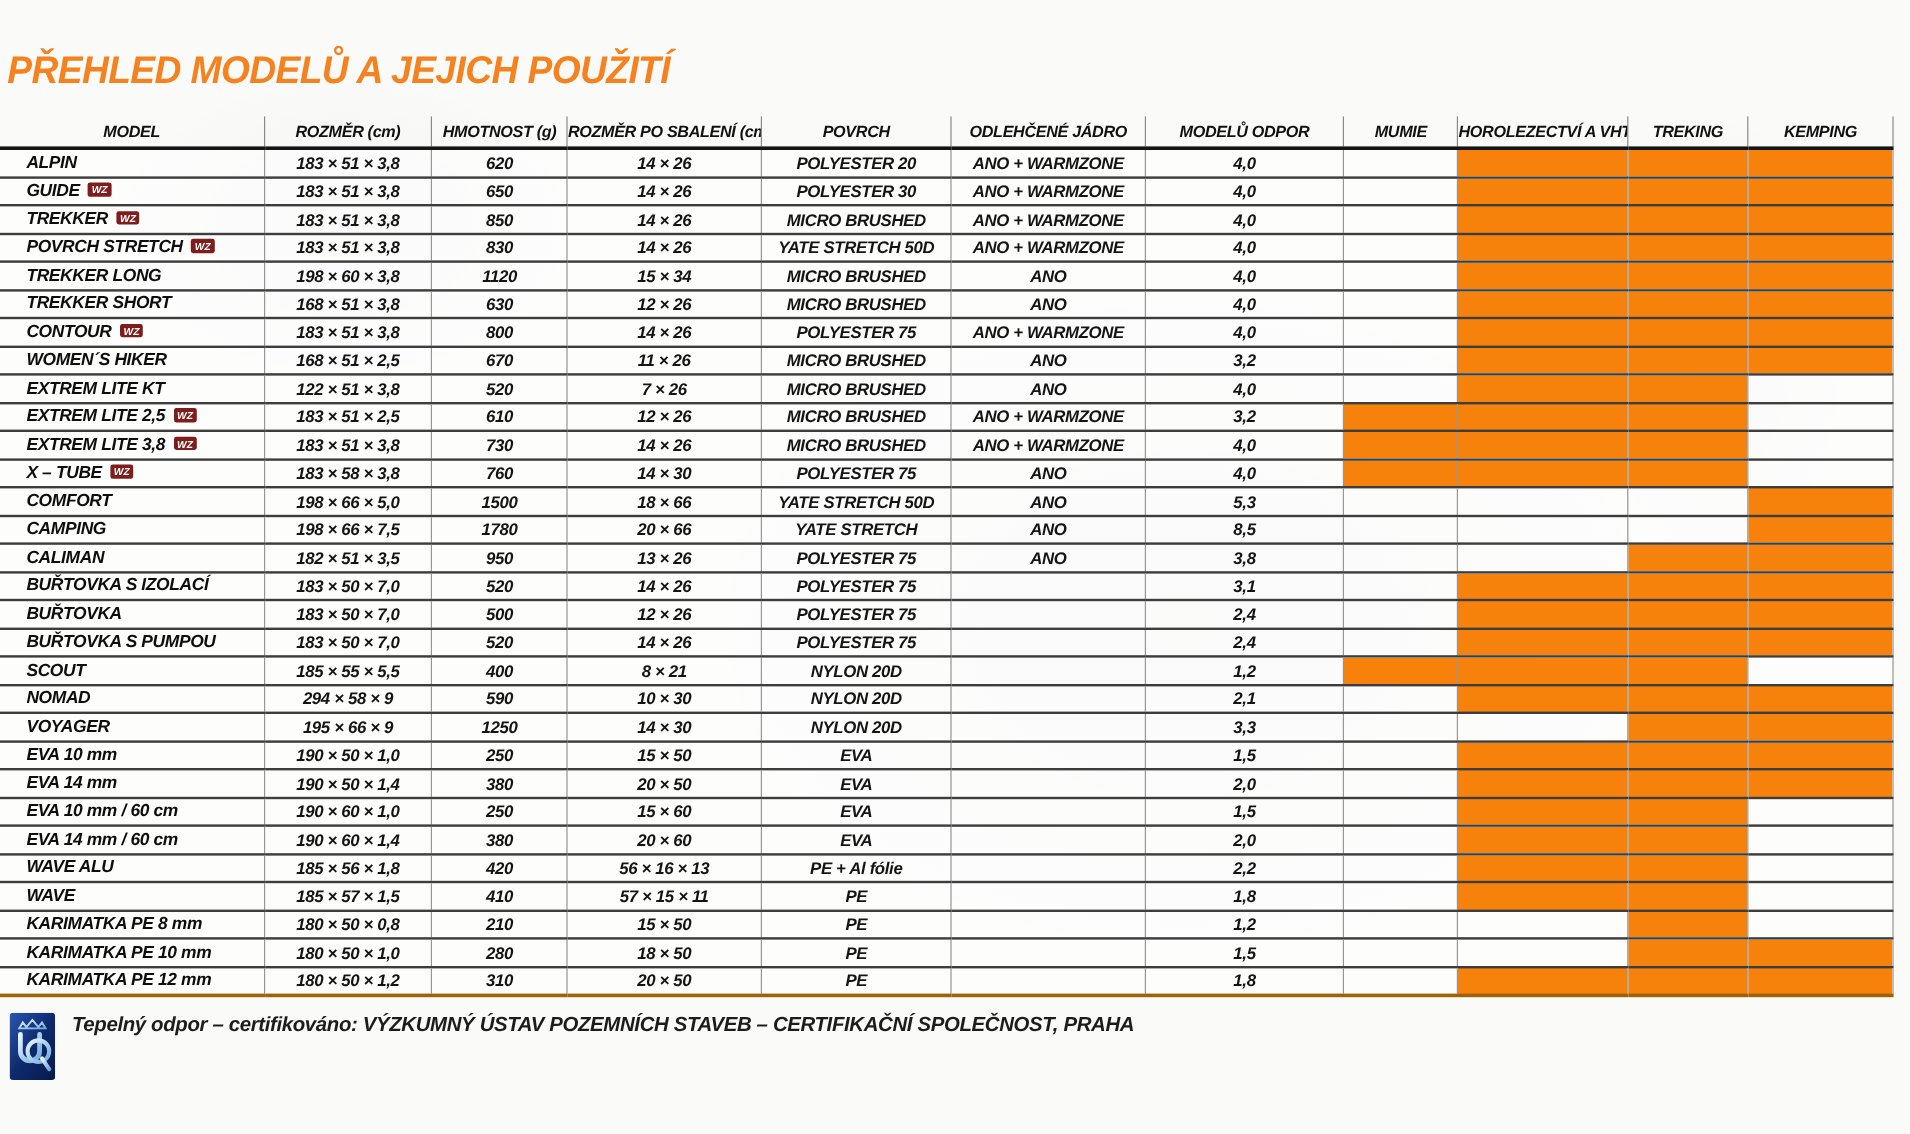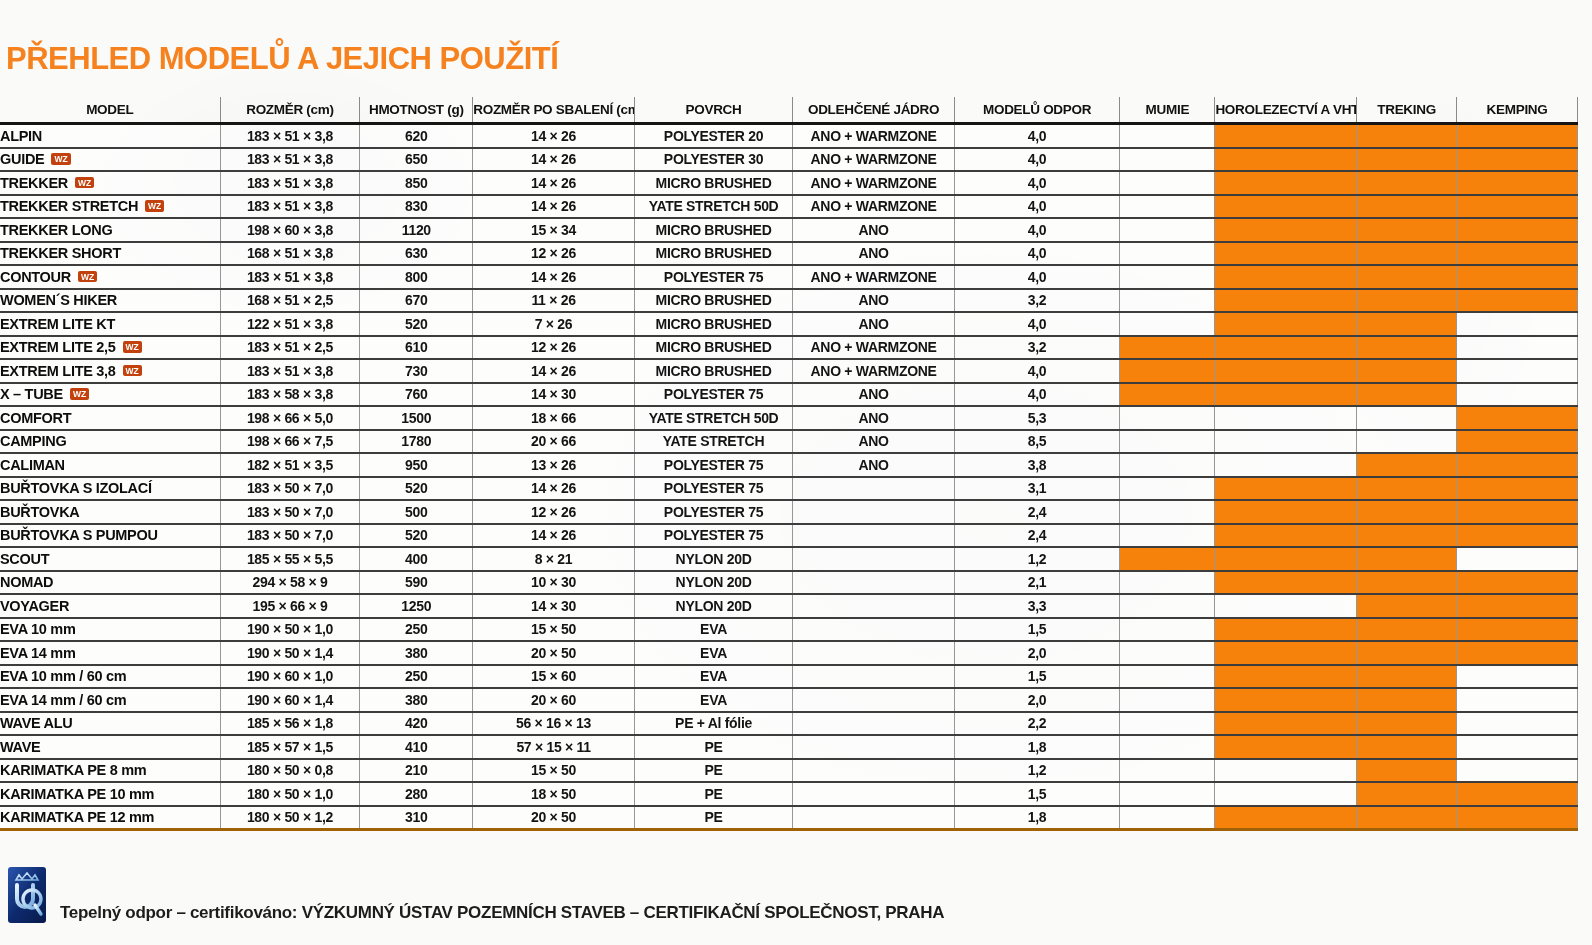--- a/index.html
+++ b/index.html
@@ -6,21 +6,21 @@
   body{
     width:1592px;height:945px;
     font-family:"Liberation Sans","DejaVu Sans",sans-serif;
     background:
       radial-gradient(closest-side at 18% 20%, rgba(0,0,0,0.025), transparent 70%),
       radial-gradient(closest-side at 62% 55%, rgba(0,0,0,0.02), transparent 70%),
       radial-gradient(closest-side at 90% 30%, rgba(0,0,0,0.025), transparent 70%),
       #fafaf9;
     overflow:hidden;
   }
-  .page{position:relative;width:1592px;height:945px;}
+  .page{position:relative;width:1592px;height:945px;font-style:italic;}
   .title{
     position:absolute;left:6px;top:40px;margin:0;
     font-size:31px;font-weight:bold;letter-spacing:-0.5px;
     color:#f5821f;transform:scaleY(1.04);transform-origin:left top;
   }
   table.models{
     position:absolute;left:0;top:97px;width:1578px;
     border-collapse:collapse;table-layout:fixed;
   }
   table.models th{
@@ -33,36 +33,36 @@
   table.models th:first-child{border-left:none;margin-left:20px;}
   table.models td{
     height:21.5px;padding:0 2px;
     font-size:14px;font-weight:bold;letter-spacing:-0.3px;color:#141414;
     text-align:center;vertical-align:middle;white-space:nowrap;overflow:hidden;
     border-top:2px solid #3d3d3d;
     border-left:1px solid #979797;border-right:1px solid #979797;
     background:rgba(255,255,255,0.55);
   }
   table.models td:first-child{
-    text-align:left;padding-left:0;border-left:none;font-size:14.5px;color:#0d0d0d;
+    text-align:left;padding-left:22px;border-left:none;font-size:14.5px;color:#0d0d0d;
   }
   table.models tbody tr:first-child td{border-top:none;}
   table.models tbody tr:last-child td{border-bottom:3px solid #a16207;}
   td.use{background:rgba(255,255,255,0.55);}
   td.use.on{background:#f6820c;}
   .wz-badge{
     display:inline-block;margin-left:7px;
-    background:#c2410c;color:#fff;
+    background:#7f1d1d;color:#fff;
     font-size:8.5px;font-weight:bold;letter-spacing:0;
     padding:2px 3px 1px 3px;border-radius:2px;
     vertical-align:2px;line-height:1;
   }
   .footer{
-    position:absolute;left:8px;top:865px;height:58px;
-    display:flex;align-items:flex-end;gap:14px;
+    position:absolute;left:8px;top:844px;height:58px;
+    display:flex;align-items:flex-start;gap:14px;
   }
   .footer .note{
     font-size:17px;font-weight:bold;letter-spacing:-0.3px;color:#1c1c1c;
   }
   .logo{width:38px;height:56px;flex:0 0 auto;}
 </style>
 </head>
 <body>
 
 <div class="page">
@@ -132,21 +132,21 @@
           <td>14 × 26</td>
           <td>MICRO BRUSHED</td>
           <td>ANO + WARMZONE</td>
           <td>4,0</td>
           <td class="use"></td>
           <td class="use on"></td>
           <td class="use on"></td>
           <td class="use on"></td>
         </tr>
         <tr>
-          <td><span>TREKKER STRETCH</span><span class="wz-badge">WZ</span></td>
+          <td><span>POVRCH STRETCH</span><span class="wz-badge">WZ</span></td>
           <td>183 × 51 × 3,8</td>
           <td>830</td>
           <td>14 × 26</td>
           <td>YATE STRETCH 50D</td>
           <td>ANO + WARMZONE</td>
           <td>4,0</td>
           <td class="use"></td>
           <td class="use on"></td>
           <td class="use on"></td>
           <td class="use on"></td>

